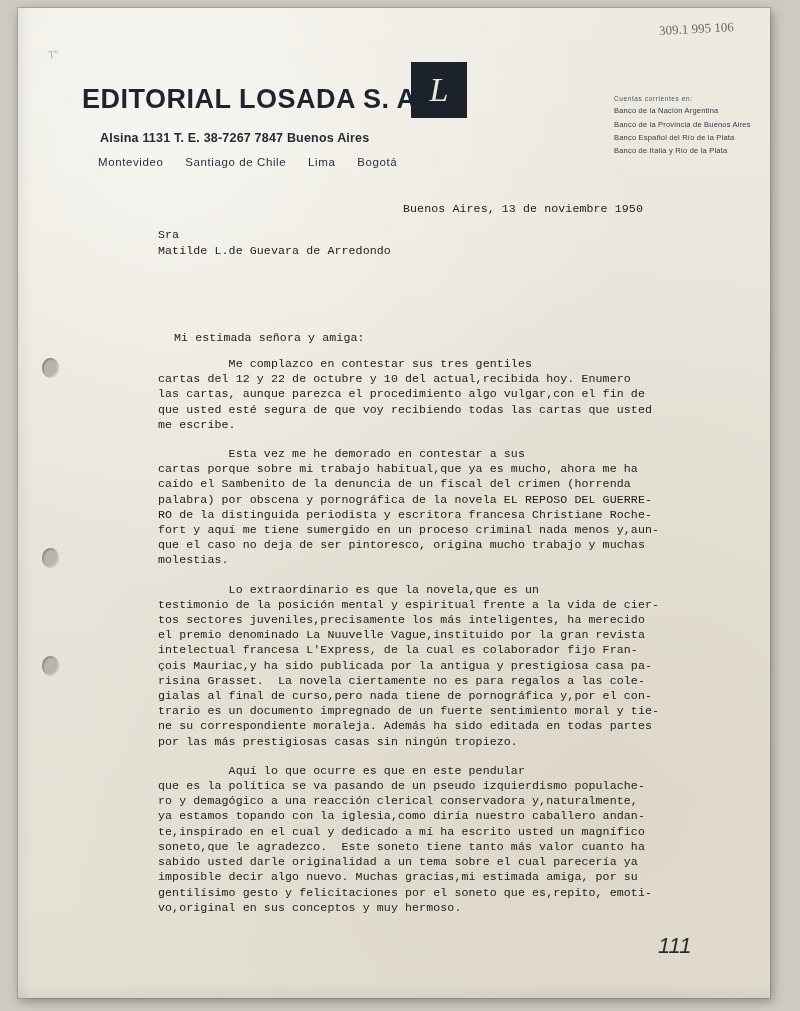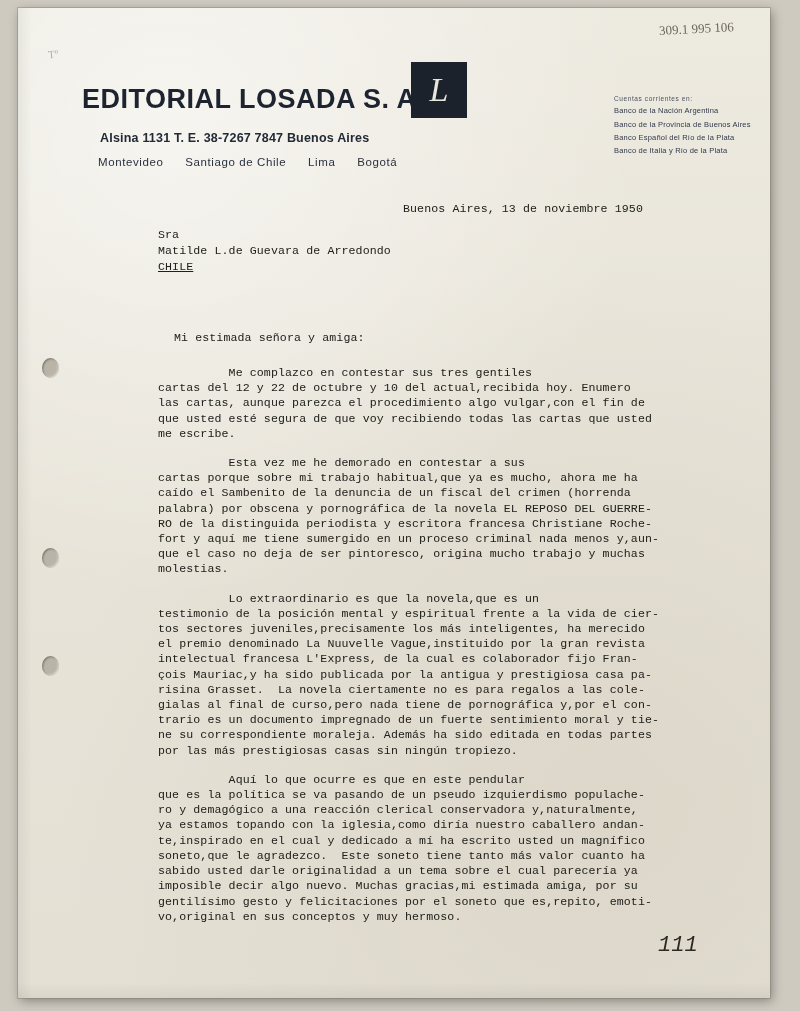--- a/index.html
+++ b/index.html
@@ -165,32 +165,32 @@
     text-decoration: underline;
   }
   .salutation {
     position: absolute;
     left: 156px;
     top: 322px;
   }
   .body-blocks {
     position: absolute;
     left: 140px;
-    top: 357px;
+    top: 348px;
     width: 580px;
   }
   .para {
     margin: 0 0 14px 0;
     white-space: pre-wrap;
   }
   .folio {
     position: absolute;
     left: 640px;
     top: 925px;
-    font-family: Liberation Mono, monospace;
+    font-family: Liberation Sans, sans-serif;
     font-style: italic;
     font-size: 22px;
     color: #2b2b26;
   }
 </style>
 </head>
 <body>
 
 <div class="page">
   <div class="sheet">
@@ -224,21 +224,20 @@
         <div>Banco Español del Río de la Plata</div>
         <div>Banco de Italia y Río de la Plata</div>
       </div>
     </div>
 
     <div class="typed date-line">Buenos Aires, 13 de noviembre 1950</div>
 
     <div class="typed recipient">
       <div>Sra</div>
       <div>Matilde L.de Guevara de Arredondo</div>
-      <div class="country">CHILE</div>
     </div>
 
     <div class="typed salutation">Mi estimada señora y amiga:</div>
 
     <div class="typed body-blocks">
       <p class="para">          Me complazco en contestar sus tres gentiles
 cartas del 12 y 22 de octubre y 10 del actual,recibida hoy. Enumero
 las cartas, aunque parezca el procedimiento algo vulgar,con el fin de
 que usted esté segura de que voy recibiendo todas las cartas que usted
 me escribe.</p>

